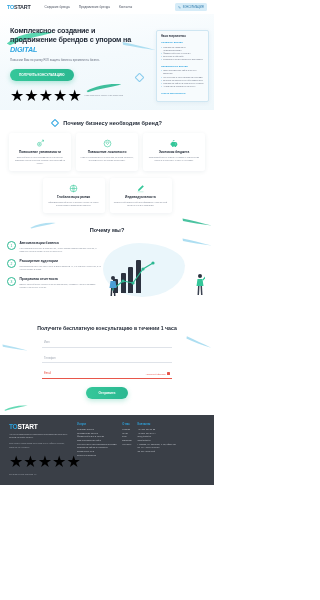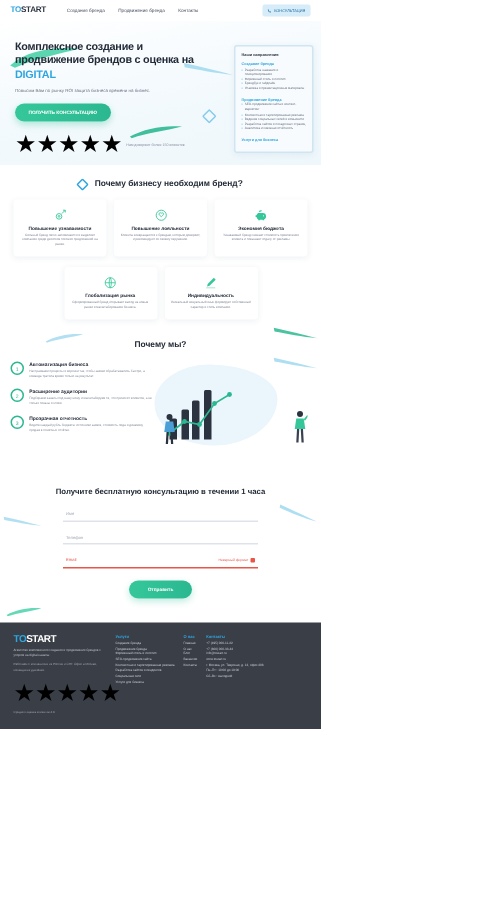--- a/index.html
+++ b/index.html
@@ -51,21 +51,21 @@
     border: .7px solid #2ea5e0; border-radius: 1px;
     transform: rotate(45deg); opacity: .55;
   }
   .dm1 { left: 136px; top: 60px; }
 
   .hero-inner { position: relative; padding: 12px 10px 0 10px; z-index: 5; width: 152px; }
   .hero-title {
     font-size: 7.2px; line-height: 1.3; font-weight: bold; color: #232b38;
     letter-spacing: -.15px;
   }
-  .hero-title .accent { color: #2ea5e0; }
+  .hero-title .accent { color: #2ea5e0; font-style: italic; }
   .hero-sub { font-size: 3px; color: #6d7585; margin-top: 4px; line-height: 1.45; }
   .hero-btn {
     margin-top: 7px;
     display: inline-flex; align-items: center; justify-content: center;
     background: linear-gradient(90deg,#35c79a,#2bb891);
     color: #fff; font-size: 3.2px; font-weight: bold;
     border-radius: 9px; padding: 4px 9px;
     box-shadow: 0 2px 5px rgba(44,190,150,.35);
     white-space: nowrap;
   }
@@ -198,21 +198,21 @@
     <svg class="swoosh sw2" viewBox="0 0 120 40">
       <path d="M2 30 C35 12, 80 4, 118 8 C80 18, 40 22, 6 34 Z" fill="#2bb891" opacity=".9"></path>
     </svg>
     <svg class="swoosh sw3" viewBox="0 0 120 40">
       <path d="M2 6 C40 14, 80 24, 118 34 C78 30, 36 22, 4 16 Z" fill="#9fd8ef" opacity=".85"></path>
     </svg>
     <div class="diamond dm1"></div>
 
     <div class="hero-inner">
       <div class="hero-title">
-        <span>Комплексное создание и продвижение брендов с оценка на </span><span class="accent">DIGITAL</span>
+        <span>Комплексное создание и продвижение брендов с упором на </span><span class="accent">DIGITAL</span>
       </div>
       <div class="hero-sub">Повысим Вам по рынку ROI защита бизнеса времени на бизнес.</div>
       <div class="hero-btn">ПОЛУЧИТЬ КОНСУЛЬТАЦИЮ</div>
       <div class="rating">
         <span class="stars">★★★★★</span>
         <span class="rating-text">Нам доверяют более 150 клиентов</span>
       </div>
       
     </div>
 

